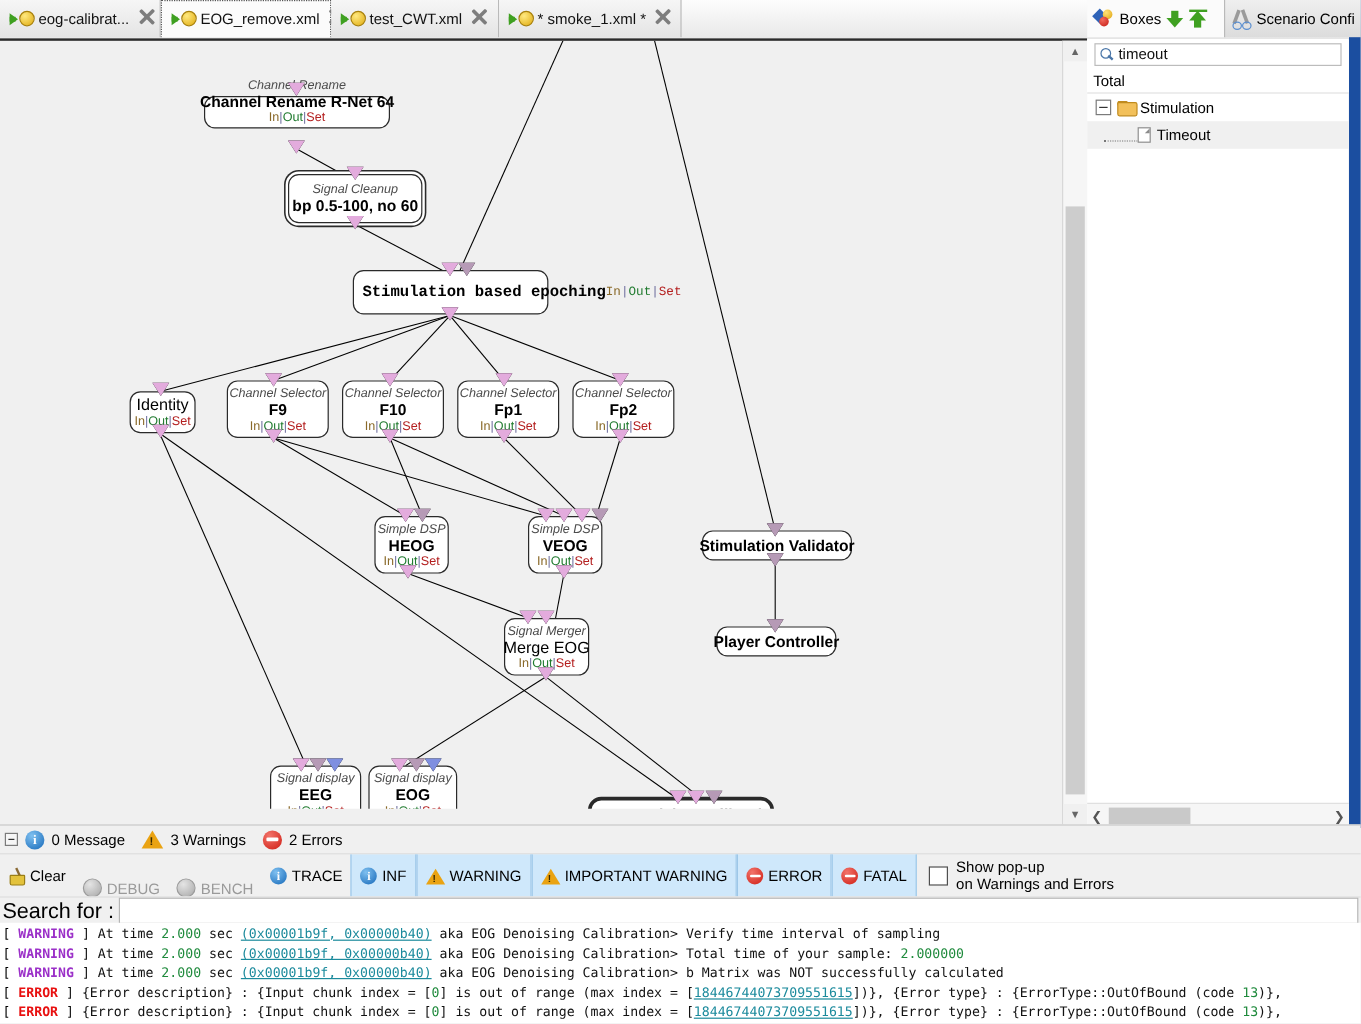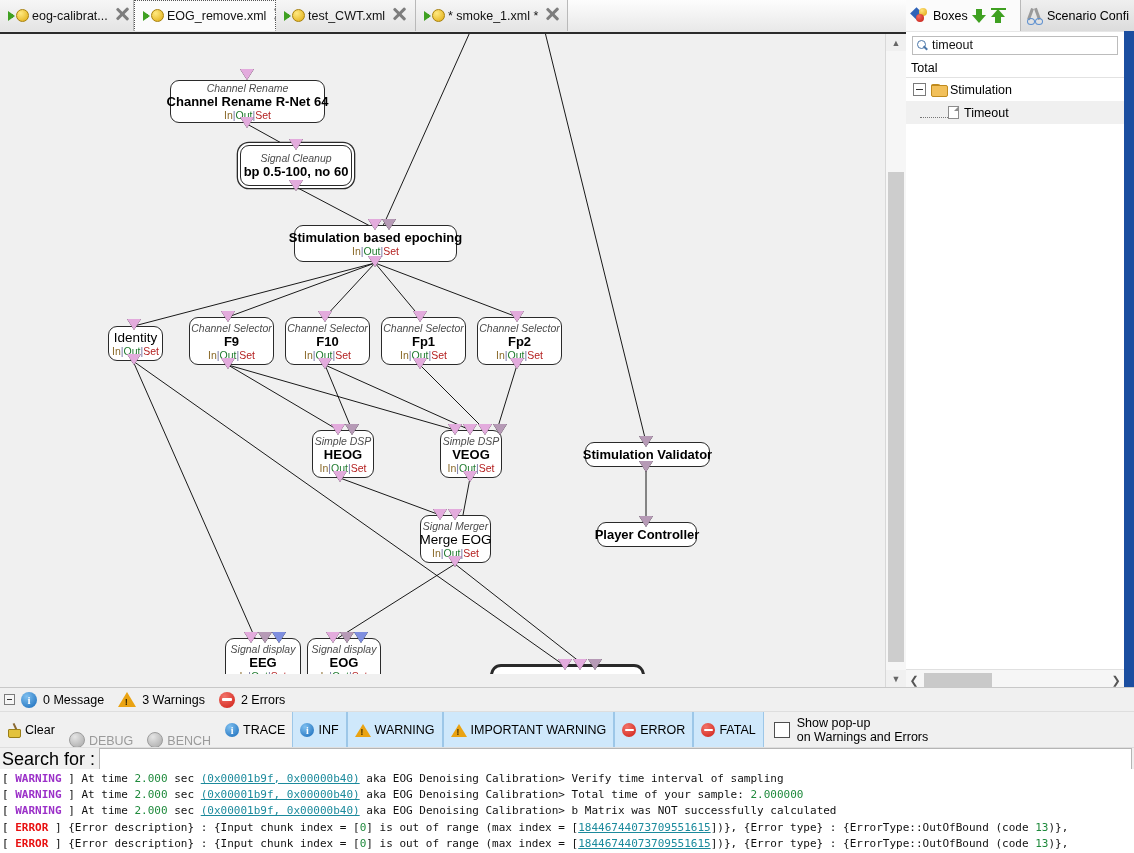--- a/index.html
+++ b/index.html
@@ -268,30 +268,30 @@
           <path d="M133,327 L255,604"></path>
           <path d="M133,327 L565,632"></path>
 
           <path d="M455,530 L585,632"></path>
 
           <path d="M455,530 L338,604"></path>
 
           <path d="M646,433 L646,489"></path>
         </g>
       </svg>
-    <div class="box" style="left: 170px; top: 46px; width: 155px; height: 43px; display: flex; flex-direction: column; justify-content: center; align-items: center;">
+    <div class="box" style="left: 170px; top: 46px; width: 155px; height: 27px; display: flex; flex-direction: column; justify-content: flex-end; align-items: center;">
           <div class="algo">Channel Rename</div>
           <div class="nm">Channel Rename R-Net 64</div>
           <div class="ios"><span class="i">In</span><span class="s1">|</span><span class="o">Out</span><span class="s2">|</span><span class="se">Set</span></div>
         </div>
         <div class="box double" style="left: 240px; top: 111px; width: 112px; height: 41px; display: flex; flex-direction: column; justify-content: center; align-items: center;">
           <div class="algo">Signal Cleanup</div>
           <div class="nm">bp 0.5-100, no 60</div>
         </div>
-        <div class="box" style="left: 294px; top: 191px; width: 163px; height: 37px; display: flex; flex-direction: column; justify-content: center; align-items: center;">
+        <div class="box" style="left: 294px; top: 191px; width: 163px; height: 37px; display: flex; flex-direction: row; justify-content: flex-start; align-items: center; font-family: Liberation Mono, monospace;">
           <div class="nm">Stimulation based epoching</div>
           <div class="ios"><span class="i">In</span><span class="s1">|</span><span class="o">Out</span><span class="s2">|</span><span class="se">Set</span></div>
         </div>
         <div class="box" style="left: 108px; top: 292px; width: 55px; height: 35px; display: flex; flex-direction: column; justify-content: center; align-items: center;">
           <div class="nm reg">Identity</div>
           <div class="ios"><span class="i">In</span><span class="s1">|</span><span class="o">Out</span><span class="s2">|</span><span class="se">Set</span></div>
         </div>
         <div class="box" style="left: 189px; top: 283px; width: 85px; height: 48px; display: flex; flex-direction: column; justify-content: center; align-items: center;">
           <div class="algo">Channel Selector</div>
           <div class="nm">F9</div>

